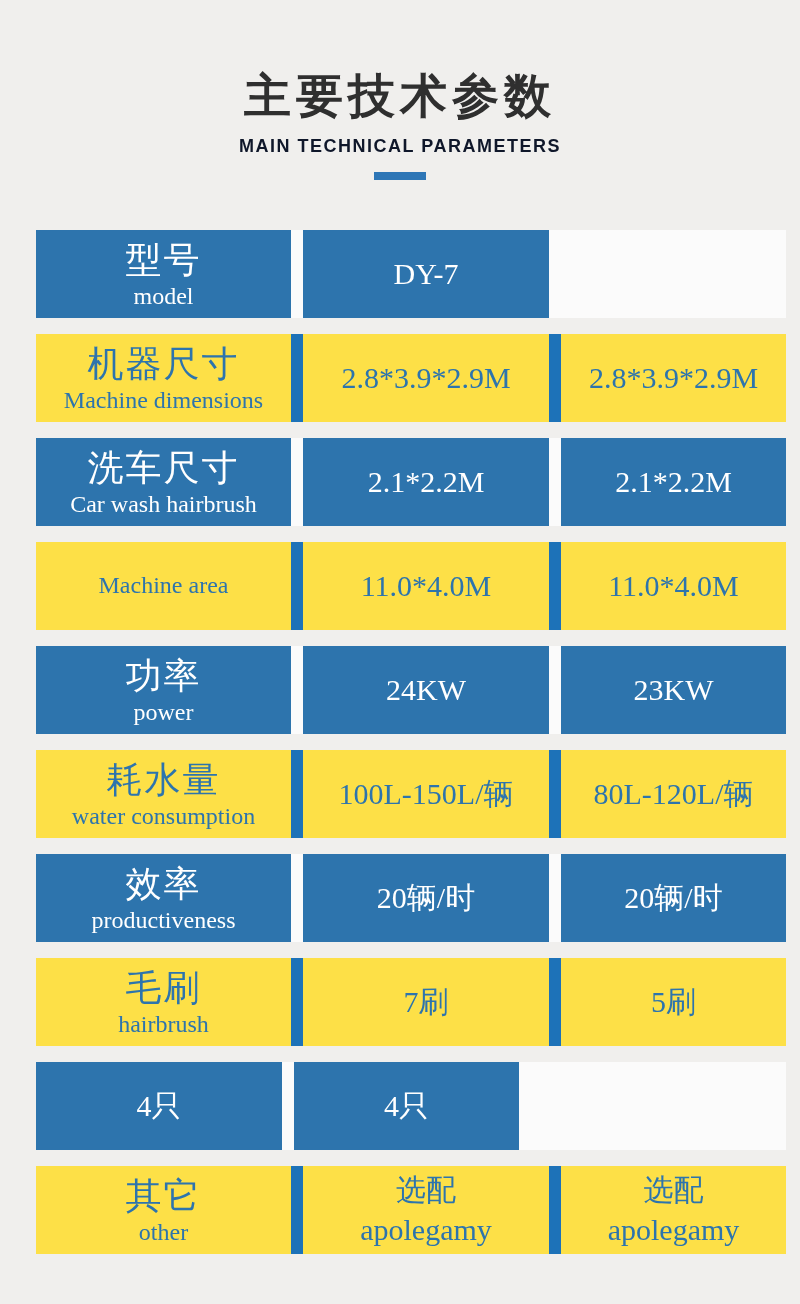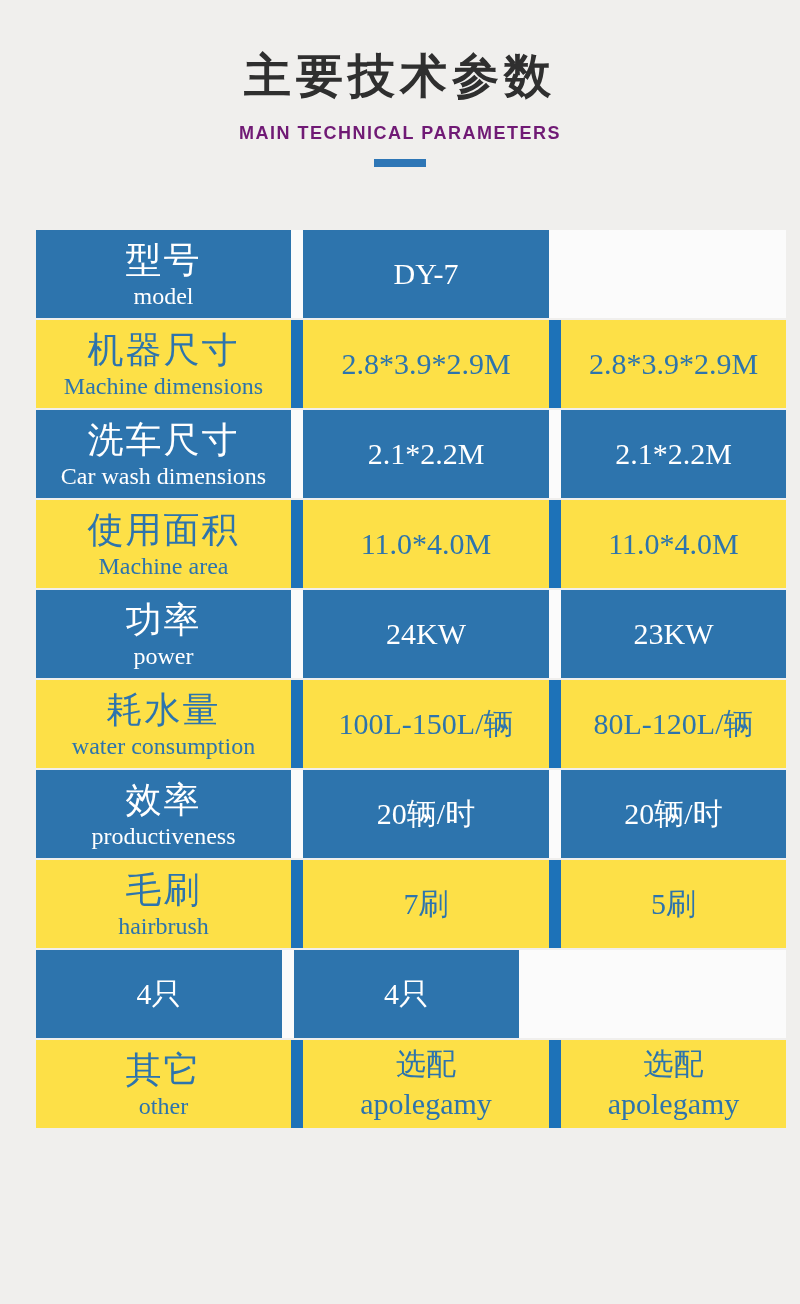--- a/index.html
+++ b/index.html
@@ -10,54 +10,54 @@
     width: 800px;
     height: 1304px;
     margin: 0 auto;
     background: #f0efed;
     overflow: hidden;
     font-family: "Liberation Serif", "DejaVu Serif", serif;
   }
 
   
   .header {
-    padding-top: 48px;
+    padding-top: 68px;
     text-align: center;
     font-family: "Liberation Sans", "DejaVu Sans", sans-serif;
   }
   .title {
     font-size: 47px;
     font-weight: bold;
     color: #2f2f2f;
     letter-spacing: 5px;
     line-height: 1.2;
   }
   .subtitle {
-    margin-top: 19px;
+    margin-top: 12px;
     font-size: 18px;
     font-weight: bold;
-    color: #701a75;
+    color: #0f172a;
     letter-spacing: 1.5px;
   }
   .accent-bar {
     width: 52px;
     height: 8px;
     margin: 15px auto 0;
     background: #2e76b6;
   }
 
   
   .spec-table {
     position: absolute;
     left: 36px;
     top: 230px;
     width: 750px;
     display: flex;
     flex-direction: column;
-    gap: 2px;
+    gap: 16px;
   }
   .row {
     display: flex;
     gap: 12px;
     height: 88px;
   }
   
   .row.blue { background: #fbfbfb; }
   .row.blue .cell { background: #2d74ad; color: #ffffff; }
   
@@ -106,29 +106,28 @@
         <div class="zh">机器尺寸</div>
         <div class="en">Machine dimensions</div>
       </div>
       <div class="cell v2 val">2.8*3.9*2.9M</div>
       <div class="cell v3 val">2.8*3.9*2.9M</div>
     </div>
 
     <div class="row blue">
       <div class="cell param">
         <div class="zh">洗车尺寸</div>
-        <div class="en">Car wash dimensions</div>
+        <div class="en">Car wash hairbrush</div>
       </div>
       <div class="cell v2 val">2.1*2.2M</div>
       <div class="cell v3 val">2.1*2.2M</div>
     </div>
 
     <div class="row white">
       <div class="cell param">
-        <div class="zh">使用面积</div>
         <div class="en">Machine area</div>
       </div>
       <div class="cell v2 val">11.0*4.0M</div>
       <div class="cell v3 val">11.0*4.0M</div>
     </div>
 
     <div class="row blue">
       <div class="cell param">
         <div class="zh">功率</div>
         <div class="en">power</div>

